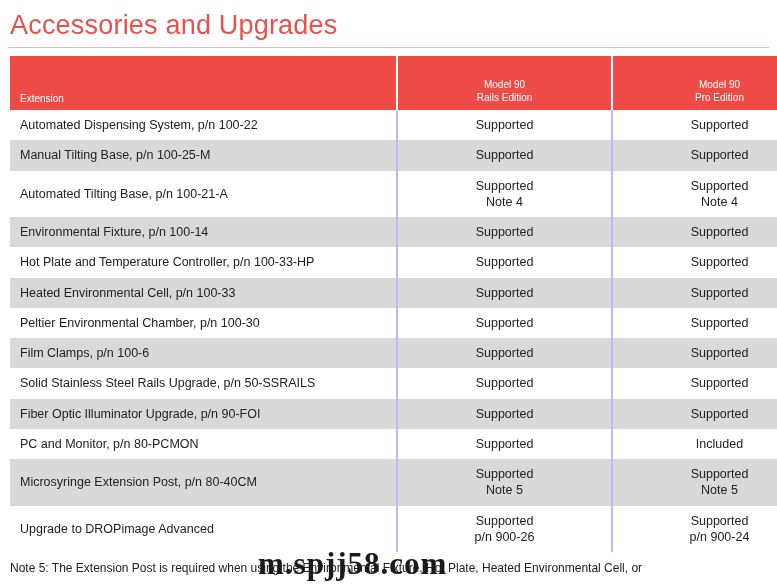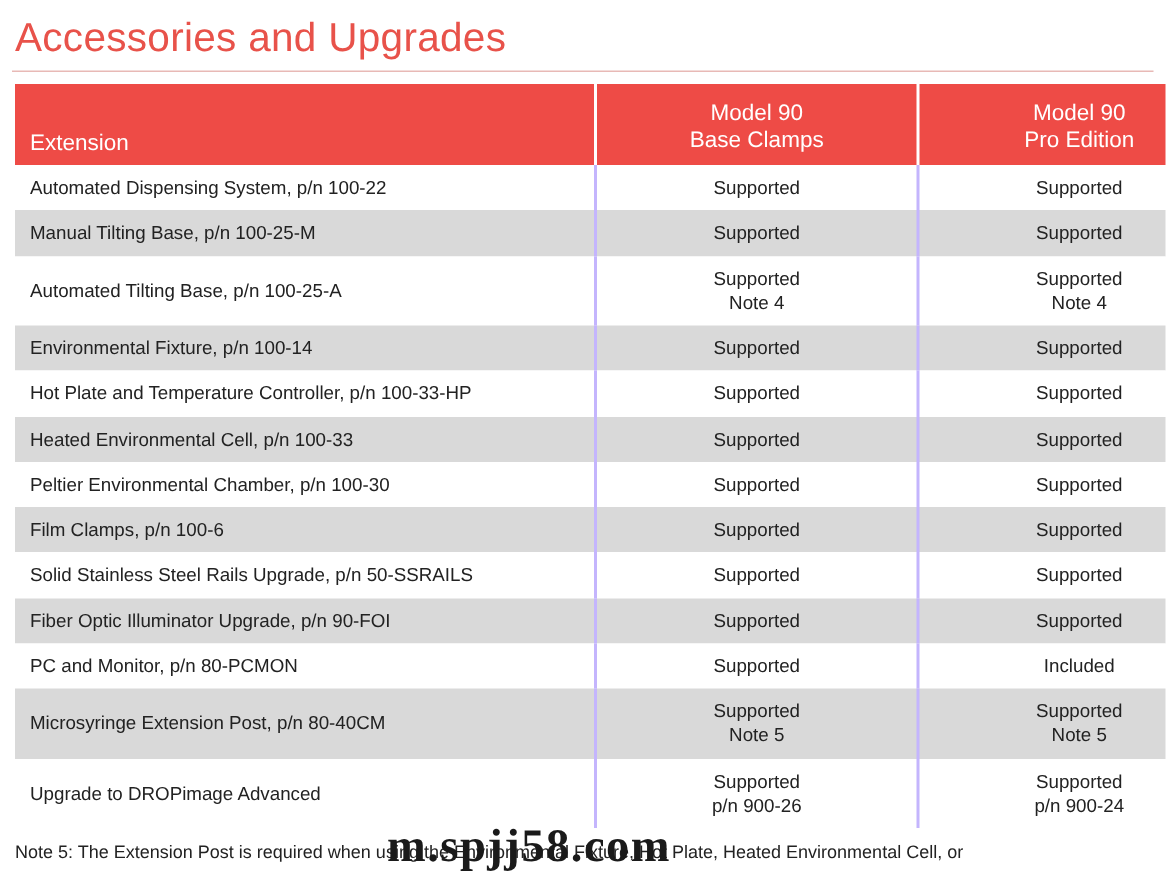--- a/index.html
+++ b/index.html
@@ -36,21 +36,21 @@
   table.spec {
     border-collapse: collapse;
     width: 752px;
     margin-left: 10px;
     table-layout: fixed;
   }
   table.spec th {
     background: #ee4b46;
     color: #ffffff;
     font-weight: normal;
-    font-size: 15px;
+    font-size: 10px;
     vertical-align: bottom;
     padding: 8px 10px 6px 10px;
     border-right: 2px solid #ffffff;
     height: 40px;
   }
   th.col-accessory {
     text-align: left;
     vertical-align: bottom;
     padding-bottom: 6px;
   }
@@ -107,21 +107,21 @@
 
   <div class="page-title">Accessories and Upgrades</div>
   <div class="title-rule"></div>
 
   <table class="spec">
     <thead>
       <tr>
         <th class="col-accessory" style="width:366px;">Extension</th>
         <th class="col-model" style="width:193px;">
           <span class="sub-line">Model 90</span>
-          <span class="sub-line">Base Clamps</span>
+          <span class="sub-line">Rails Edition</span>
         </th>
         <th class="col-model last" style="width:193px;">
           <span class="sub-line">Model 90</span>
           <span class="sub-line">Pro Edition</span>
         </th>
       </tr>
     </thead>
     <tbody id="table-body">
         <tr class="row-odd">
           <td class="cell-accessory">Automated Dispensing System, p/n 100-22</td>
@@ -135,21 +135,21 @@
         <tr class="row-even">
           <td class="cell-accessory">Manual Tilting Base, p/n 100-25-M</td>
           <td class="cell-support">
             <span class="sub-line">Supported</span>
           </td>
           <td class="cell-support last">
             <span class="sub-line">Supported</span>
           </td>
         </tr>
         <tr class="row-odd">
-          <td class="cell-accessory">Automated Tilting Base, p/n 100-25-A</td>
+          <td class="cell-accessory">Automated Tilting Base, p/n 100-21-A</td>
           <td class="cell-support">
             <span class="sub-line">Supported</span>
             <span class="sub-line">Note 4</span>
           </td>
           <td class="cell-support last">
             <span class="sub-line">Supported</span>
             <span class="sub-line">Note 4</span>
           </td>
         </tr>
         <tr class="row-even">

